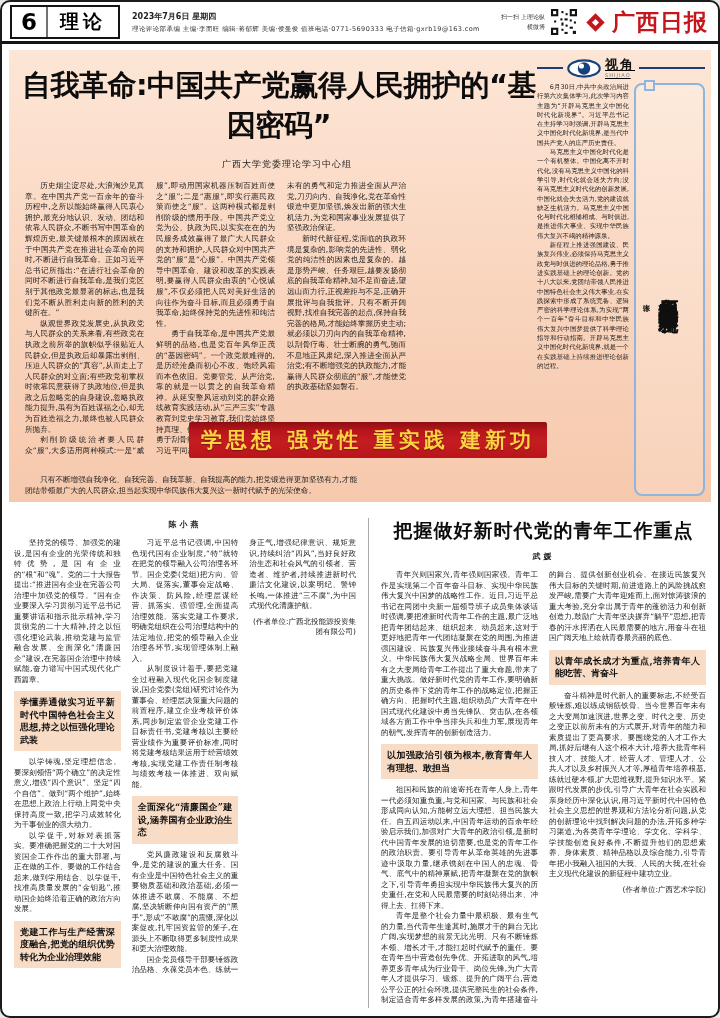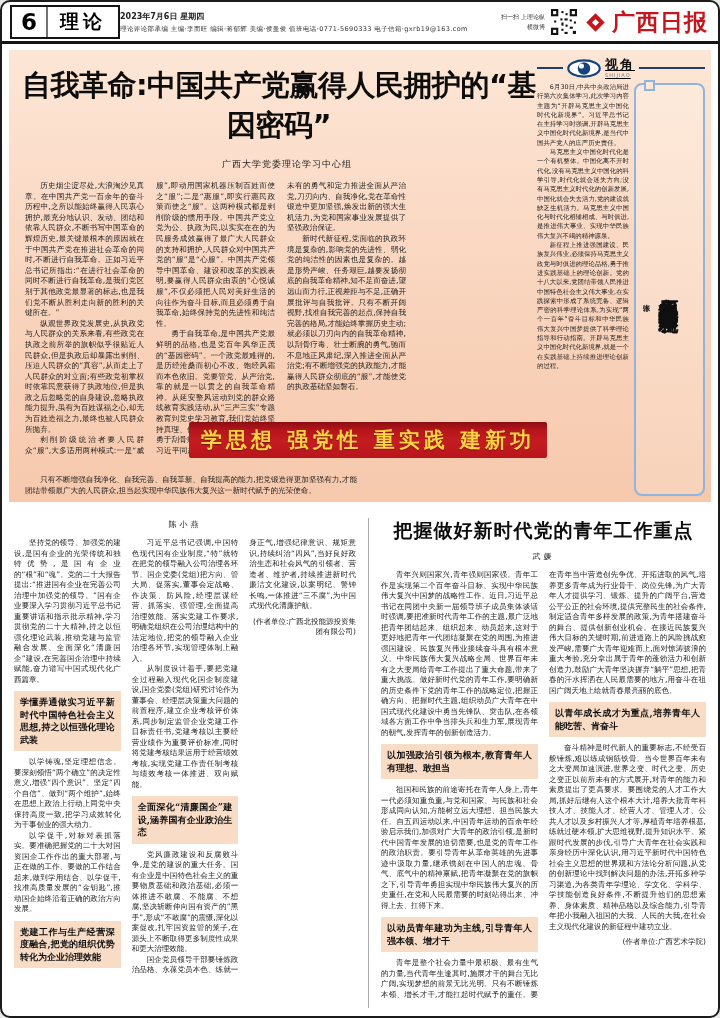--- a/index.html
+++ b/index.html
@@ -7,21 +7,21 @@
   body { font-family:"DejaVu Sans","Liberation Sans",sans-serif; }
   .page {
     width:720px; height:1018px; margin:0 auto; background:#fff;
     border:2px solid #1b1b1b; border-radius:10px; overflow:hidden; position:relative;
   }
   
   .masthead { display:flex; align-items:center; padding:5px 10px 4px 8px; border-bottom:3px solid #141414; height:42px; }
   .pagebox { display:flex; align-items:stretch; border:2px solid #141414; }
   .pageno { font-size:23px; font-weight:700; padding:0 9px; display:flex; align-items:center; }
   .section { font-size:19px; font-weight:900; padding:2px 12px; border-left:2px solid #737373; display:flex; align-items:center; letter-spacing:4px; }
-  .mast-info { }
+  .mast-info { margin-left:12px; }
   .date-line { font-size:8px; font-weight:700; color:#222; margin-bottom:3px; }
   .staff-line { font-size:6.5px; color:#333; letter-spacing:0.4px; }
   .mast-right { margin-left:auto; display:flex; align-items:center; gap:6px; }
   .qr-caption { font-size:6px; color:#333; width:44px; text-align:right; line-height:1.6; }
   .qr { width:26px; height:26px; }
   .brand-mark { width:13px; height:13px; background:#c4161c; transform:rotate(45deg); margin:0 4px 0 6px; position:relative; }
   .brand-mark::after { content:""; position:absolute; left:4px; top:4px; width:5px; height:5px; background:#fff; }
   .brand-name { font-family:"DejaVu Serif","Liberation Serif",serif; font-weight:900; font-size:23px; color:#c4161c; letter-spacing:1px; }
   
   .feature {
@@ -71,21 +71,21 @@
   .vauthor { position:absolute; left:5px; top:52%; writing-mode:vertical-rl; font-size:7.5px; color:#222; }
   .sj-tail { margin-top:5px; font-size:6.4px; line-height:9.3px; text-align:justify; color:#222; }
   .sj-tail p { text-indent:2em; }
   
   .bottom { display:flex; margin:10px 7px 0 7px; }
   .article { padding:0 5px; }
   .article.left { width:352px; }
   .article.right { flex:1; }
   .divider-v { width:1px; background:#a9a9a9; margin:6px 7px 0 7px; }
   .art-title { font-family:"DejaVu Serif","Liberation Serif",serif; font-weight:700; font-size:19px; text-align:center; color:#0d0d0d; margin-top:6px; letter-spacing:1px; }
-  .art-author { text-align:center; font-size:8px; color:#222; margin:7px 0 8px; letter-spacing:3px; }
+  .art-author { text-align:center; font-size:8px; color:#222; margin:7px 0 8px; letter-spacing:3px;font-weight:bold; }
   .art-flow {
     height:438px; column-gap:11px; column-fill:auto;
     font-size:7.5px; line-height:10.5px; text-align:justify; color:#1d1d1d;
   }
   .article.left .art-flow { column-count:3; }
   .article.right .art-flow { column-count:2; }
   .art-flow p { text-indent:2em; }
   .subhead {
     font-family:"DejaVu Serif","Liberation Serif",serif; font-weight:700;
     font-size:9px; line-height:12.5px; color:#101010;
@@ -213,21 +213,20 @@
       <div class="art-title">把握做好新时代党的青年工作重点</div>
       <div class="art-author">武媛</div>
       <div class="art-flow">
         <div>
             <p>青年兴则国家兴,青年强则国家强。青年工作是实现第二个百年奋斗目标、实现中华民族伟大复兴中国梦的战略性工作。近日,习近平总书记在同团中央新一届领导班子成员集体谈话时强调,要把准新时代青年工作的主题,最广泛地把青年团结起来、组织起来、动员起来,这对于更好地把青年一代团结凝聚在党的周围,为推进强国建设、民族复兴伟业接续奋斗具有根本意义。中华民族伟大复兴战略全局、世界百年未有之大变局给青年工作提出了重大命题,带来了重大挑战。做好新时代党的青年工作,要明确新的历史条件下党的青年工作的战略定位,把握正确方向、把握时代主题,组织动员广大青年在中国式现代化建设中勇当先锋队、突击队,在各领域各方面工作中争当排头兵和生力军,展现青年的朝气,发挥青年的创新创造活力。</p>
           </div>
         <div class="subhead">以加强政治引领为根本,教育青年人有理想、敢担当</div>
         <div>
             <p>祖国和民族的前途寄托在青年人身上,青年一代必须知重负重,与党和国家、与民族和社会形成同向认知,方能树立远大理想、担当民族大任。自五四运动以来,中国青年运动的百余年经验启示我们,加强对广大青年的政治引领,是新时代中国青年发展的迫切需要,也是党的青年工作的政治职责。要引导青年从革命英雄的先进事迹中汲取力量,继承镌刻在中国人的忠魂、骨气、底气中的精神禀赋,把青年凝聚在党的旗帜之下,引导青年勇担实现中华民族伟大复兴的历史重任,在党和人民最需要的时刻站得出来、冲得上去、扛得下来。</p>
           </div>
-        <div class="subhead">以动员青年建功为主线,引导青年人强本领、增才干</div>
         <div>
             <p>青年是整个社会力量中最积极、最有生气的力量,当代青年生逢其时,施展才干的舞台无比广阔,实现梦想的前景无比光明。只有不断锤炼本领、增长才干,才能扛起时代赋予的重任。要在青年当中营造创先争优、开拓进取的风气,培养更多青年成为行业骨干、岗位先锋,为广大青年人才提供学习、锻炼、提升的广阔平台,营造公平公正的社会环境,提供完整民生的社会条件,制定适合青年多样发展的政策,为青年搭建奋斗的舞台、提供创新创业机会。在接近民族复兴伟大目标的关键时期,前进道路上的风险挑战愈发严峻,需要广大青年迎难而上,面对惊涛骇浪的重大考验,充分拿出属于青年的蓬勃活力和创新创造力,鼓励广大青年坚决摒弃“躺平”思想,把青春的汗水挥洒在人民最需要的地方,用奋斗在祖国广阔天地上绘就青春最亮丽的底色。</p>
           </div>
         <div class="subhead">以青年成长成才为重点,培养青年人能吃苦、肯奋斗</div>
         <div>
             <p>奋斗精神是时代新人的重要标志,不经受百般锤炼,难以练成钢筋铁骨。当今世界百年未有之大变局加速演进,世界之变、时代之变、历史之变正以前所未有的方式展开,对青年的能力和素质提出了更高要求。要围绕党的人才工作大局,抓好后继有人这个根本大计,培养大批青年科技人才、技能人才、经营人才、管理人才、公共人才以及乡村振兴人才等,厚植青年培养根基,练就过硬本领,扩大思维视野,提升知识水平。紧跟时代发展的步伐,引导广大青年在社会实践和亲身经历中深化认识,用习近平新时代中国特色社会主义思想的世界观和方法论分析问题,从党的创新理论中找到解决问题的办法,开拓多种学习渠道,为各类青年学理论、学文化、学科学、学技能创造良好条件,不断提升他们的思想素养、身体素质、精神品格以及综合能力,引导青年把小我融入祖国的大我、人民的大我,在社会主义现代化建设的新征程中建功立业。</p>
           </div>
         <p class="attribution">(作者单位:广西艺术学院)</p>
       </div>
     </div>

